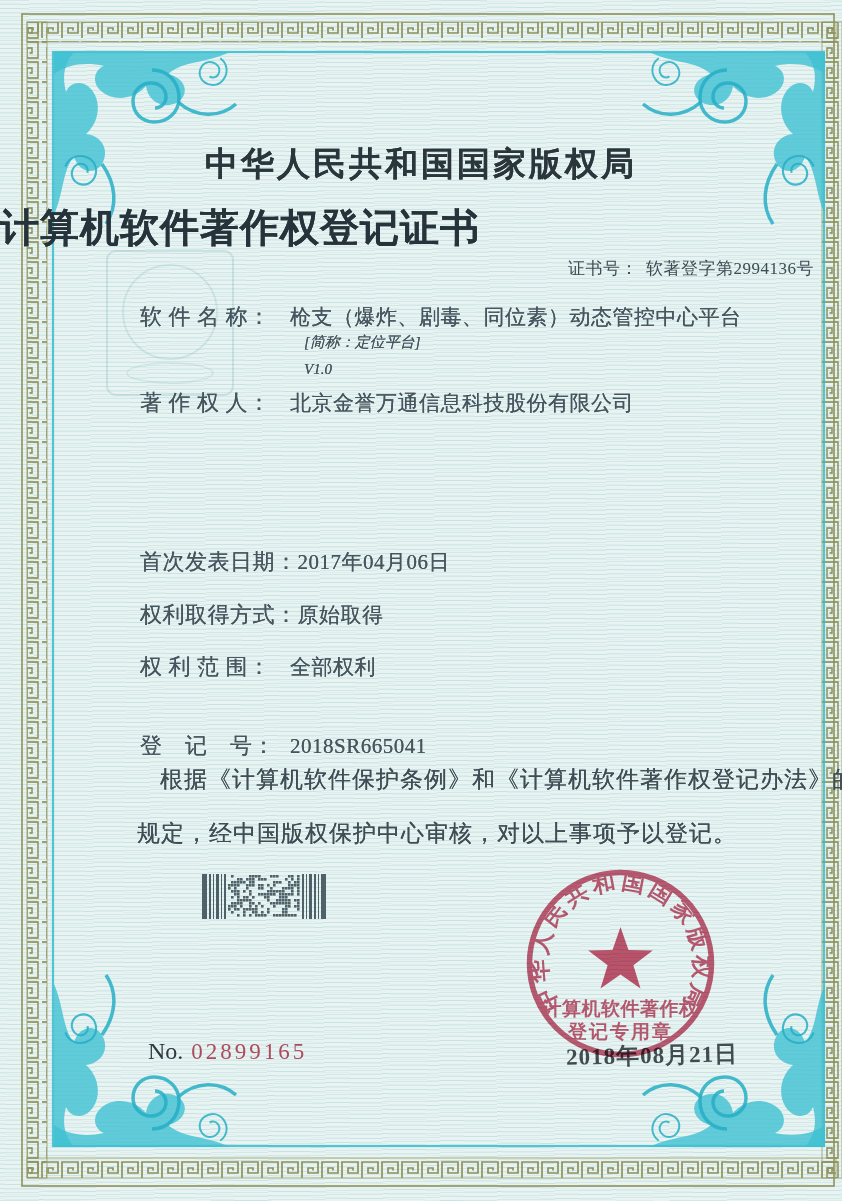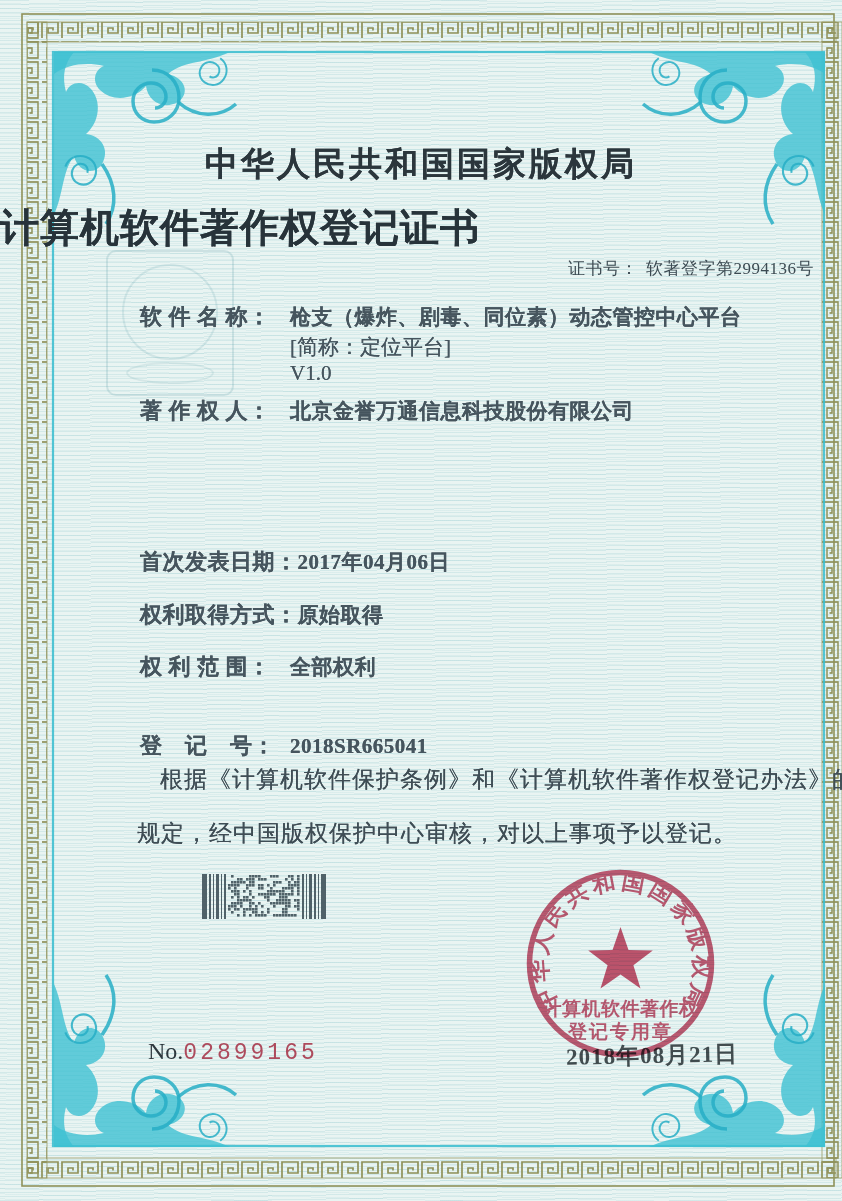--- a/index.html
+++ b/index.html
@@ -20,33 +20,33 @@
     font-size:33px;font-weight:bold;letter-spacing:3px;color:#2b363c;
     text-shadow:0 0 .5px #2b363c;
   }
   .cert-title{
     left:0;top:201px;width:842px;
     font-size:39px;font-weight:bold;letter-spacing:1px;color:#27333a;
     text-shadow:0 0 .6px #27333a;
   }
   .certno{left:568px;top:257px;font-size:17px;color:#3c4a52;letter-spacing:.5px;}
   .certno .v{margin-left:8px;}
-  .row{left:140px;font-size:22px;color:#46555e;text-shadow:0 0 .4px #46555e;white-space:nowrap;font-weight:bold;}
+  .row{left:140px;font-size:22px;color:#46555e;text-shadow:0 0 .4px #46555e;white-space:nowrap;}
   .row .lbl{display:inline-block;min-width:150px;letter-spacing:.5px;}
   .row .val{font-size:21px;letter-spacing:.5px;}
-  .subline{left:290px;font-size:21px;color:#46555e;text-shadow:0 0 .4px #46555e;}
+  .subline{left:304px;font-size:15px;color:#46555e;text-shadow:0 0 .4px #46555e;font-style:italic;}
   .statement-line{font-size:23px;color:#3f4d55;letter-spacing:1px;text-shadow:0 0 .4px #3f4d55;white-space:nowrap;}
   .issue-date{
     left:566px;top:1040px;font-size:23px;font-weight:bold;color:#4a5154;
     letter-spacing:1px;mix-blend-mode:multiply;transform:rotate(-1.2deg);
   }
   .serial{left:148px;top:1038px;font-size:24px;color:#2e383e;}
   .serial .num{
-    font-family:Liberation Mono, monospace;
-    font-size:23px;color:#ad4a5c;letter-spacing:3px;margin-left:0;
+    font-family:Liberation Serif, serif;
+    font-size:23px;color:#ad4a5c;letter-spacing:3px;margin-left:8px;
   }
   .seal-svg{left:523px;top:866px;mix-blend-mode:multiply;opacity:.93;}
   .barcode-svg{left:202px;top:874px;opacity:.92;}
   .border-svg{left:0;top:0;}
   .emboss{
     left:106px;top:250px;width:124px;height:142px;
     border:2px solid rgba(100,160,170,.22);border-radius:10px;
   }
   .emboss::before{
     content:"";position:absolute;left:14px;top:12px;width:92px;height:92px;
@@ -113,21 +113,21 @@
   <div class="abs certno">
     <span>证书号：</span><span class="v">软著登字第2994136号</span>
   </div>
 
   <div class="abs row" style="top:302px">
     <span class="lbl">软 件 名 称：</span><span class="val">枪支（爆炸、剧毒、同位素）动态管控中心平台</span>
   </div>
   <div class="abs subline" style="top:333px">[简称：定位平台]</div>
   <div class="abs subline" style="top:361px">V1.0</div>
 
-  <div class="abs row" style="top:396px">
+  <div class="abs row" style="top:388px">
     <span class="lbl">著 作 权 人：</span><span class="val">北京金誉万通信息科技股份有限公司</span>
   </div>
   <div class="abs row" style="top:547px">
     <span class="lbl">首次发表日期：</span><span class="val">2017年04月06日</span>
   </div>
   <div class="abs row" style="top:600px">
     <span class="lbl">权利取得方式：</span><span class="val">原始取得</span>
   </div>
   <div class="abs row" style="top:652px">
     <span class="lbl">权 利 范 围：</span><span class="val">全部权利</span>

